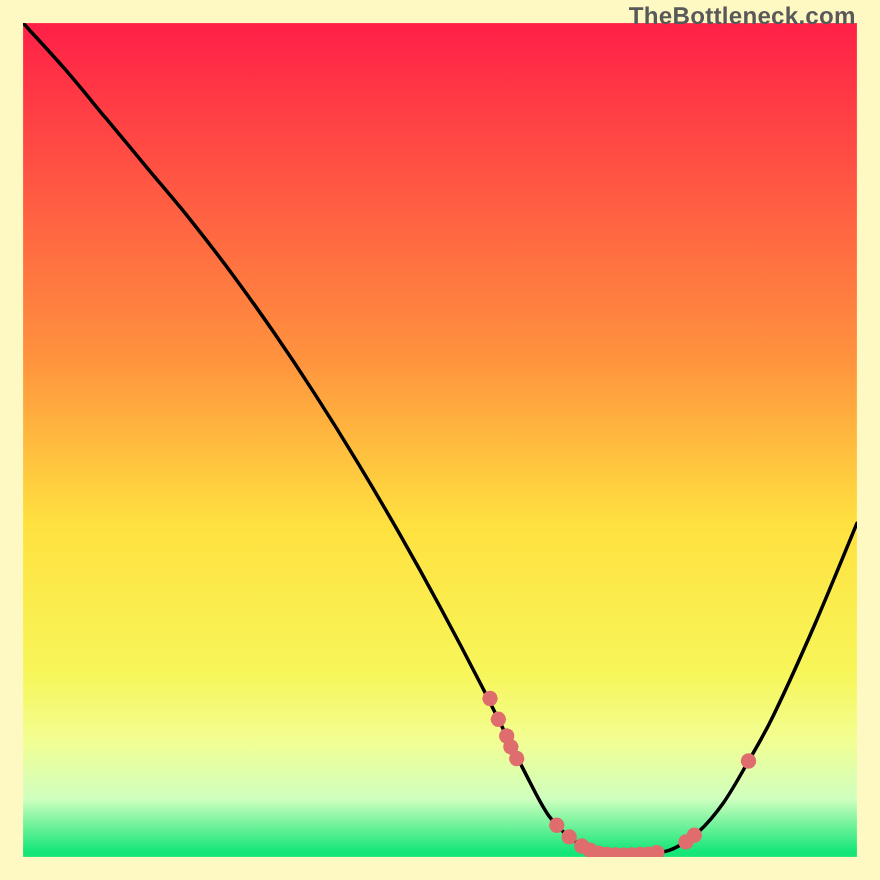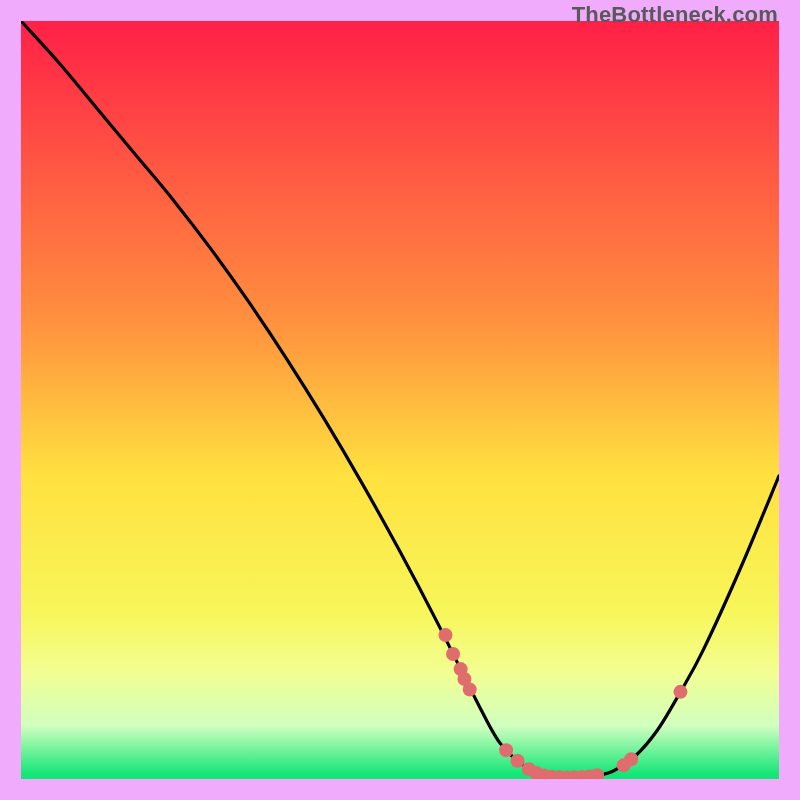--- a/index.html
+++ b/index.html
@@ -7,21 +7,21 @@
     padding: 0;
     width: 800px;
     height: 800px;
     background: #000000;
     overflow: hidden;
   }
   .frame {
     position: absolute;
     width: 800px;
     height: 800px;
-    background: #f0abfc;
+    background: #fef9c3;
   }
   .plot-area {
     position: absolute;
     left: 21px;
     top: 21px;
     width: 758px;
     height: 758px;
   }
   .plot-area svg {
     display: block;

